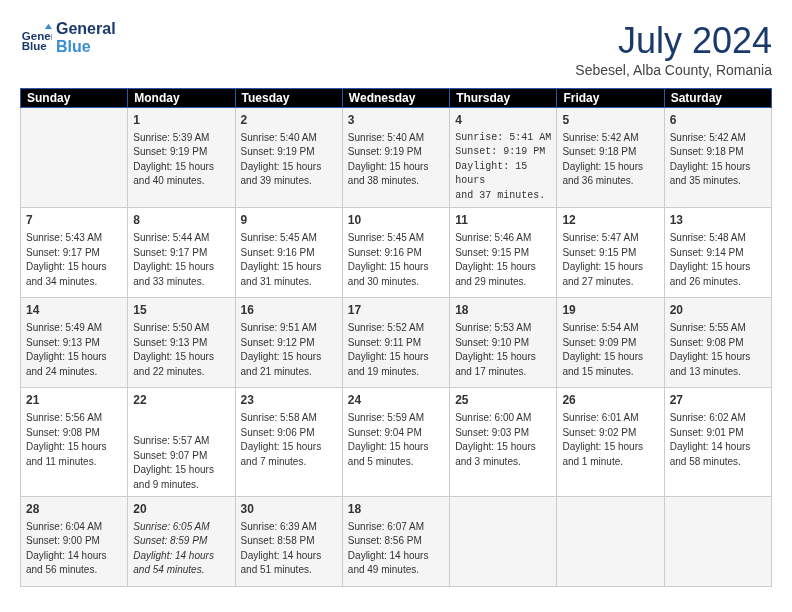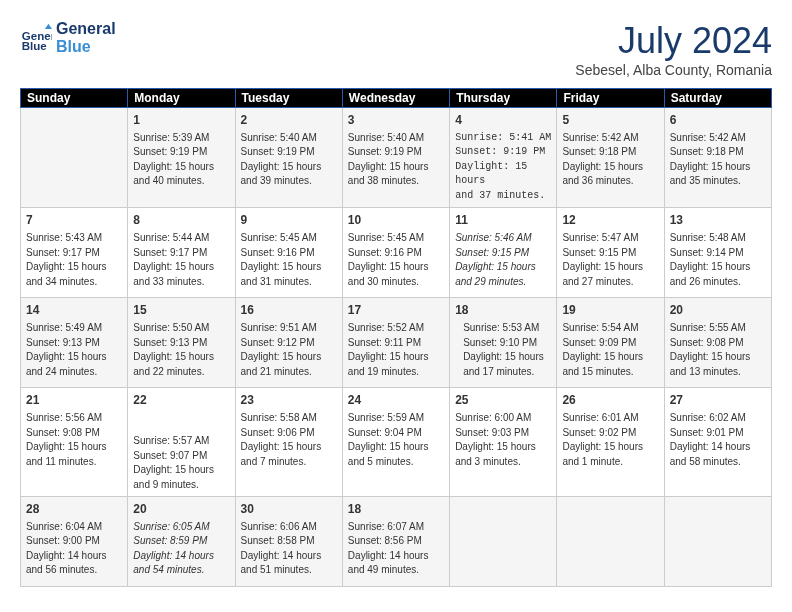--- a/index.html
+++ b/index.html
@@ -180,21 +180,21 @@
         </td>
         <td>
           <span class="day-num">10</span>
           <div class="cell-content" style="white-space: pre-wrap;">Sunrise: 5:45 AM
 Sunset: 9:16 PM
 Daylight: 15 hours
 and 30 minutes.</div>
         </td>
         <td>
           <span class="day-num">11</span>
-          <div class="cell-content" style="white-space: pre-wrap; font-style: italic;">Sunrise: 5:46 AM
+          <div class="cell-content" style="white-space: pre-wrap;">Sunrise: 5:46 AM
 Sunset: 9:15 PM
 Daylight: 15 hours
 and 29 minutes.</div>
         </td>
         <td>
           <span class="day-num">12</span>
           <div class="cell-content" style="white-space: pre-wrap;">Sunrise: 5:47 AM
 Sunset: 9:15 PM
 Daylight: 15 hours
 and 27 minutes.</div>
@@ -231,21 +231,21 @@
         </td>
         <td>
           <span class="day-num">17</span>
           <div class="cell-content" style="white-space: pre-wrap;">Sunrise: 5:52 AM
 Sunset: 9:11 PM
 Daylight: 15 hours
 and 19 minutes.</div>
         </td>
         <td>
           <span class="day-num">18</span>
-          <div class="cell-content" style="white-space: pre-wrap; margin-left: 8px;">Sunrise: 5:53 AM
+          <div class="cell-content" style="white-space: pre-wrap;">Sunrise: 5:53 AM
 Sunset: 9:10 PM
 Daylight: 15 hours
 and 17 minutes.</div>
         </td>
         <td>
           <span class="day-num">19</span>
           <div class="cell-content" style="white-space: pre-wrap;">Sunrise: 5:54 AM
 Sunset: 9:09 PM
 Daylight: 15 hours
 and 15 minutes.</div>
@@ -319,21 +319,21 @@
         </td>
         <td>
           <span class="day-num">20</span>
           <div class="cell-content" style="white-space: pre-wrap; font-style: italic;">Sunrise: 6:05 AM
 Sunset: 8:59 PM
 Daylight: 14 hours
 and 54 minutes.</div>
         </td>
         <td>
           <span class="day-num">30</span>
-          <div class="cell-content" style="white-space: pre-wrap;">Sunrise: 6:06 AM
+          <div class="cell-content" style="white-space: pre-wrap;">Sunrise: 6:39 AM
 Sunset: 8:58 PM
 Daylight: 14 hours
 and 51 minutes.</div>
         </td>
         <td>
           <span class="day-num">18</span>
           <div class="cell-content" style="white-space: pre-wrap;">Sunrise: 6:07 AM
 Sunset: 8:56 PM
 Daylight: 14 hours
 and 49 minutes.</div>

